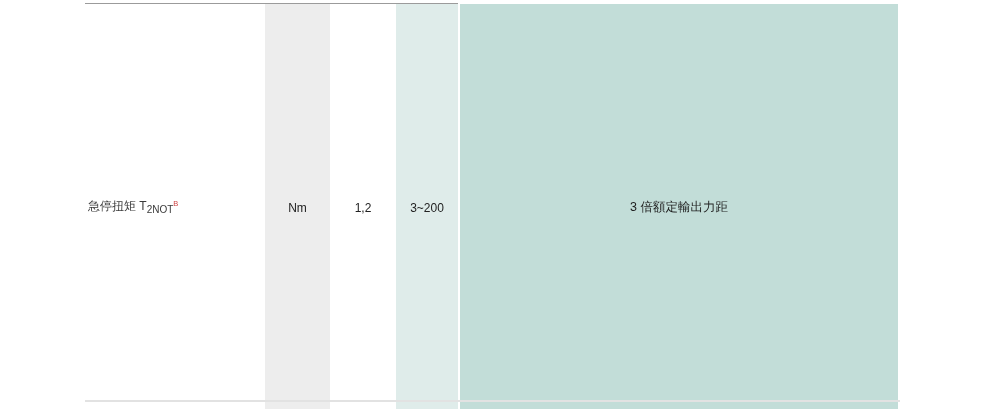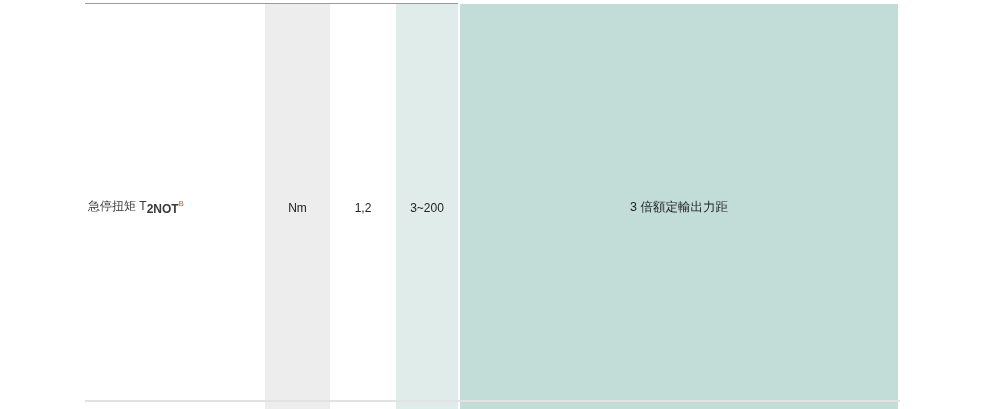--- a/index.html
+++ b/index.html
@@ -9,21 +9,21 @@
              border-collapse:collapse;table-layout:fixed;}
   td{padding:0;margin:0;font-size:12px;line-height:1.05;text-align:center;vertical-align:middle;
      overflow:hidden;white-space:nowrap;}
   td.label{text-align:left;padding-left:3px;background:#fff;color:#3a3a3a;}
   td.unit{background:#ededed;color:#222;}
   td.stage{background:#fff;color:#222;}
   td.ratio{background:#dfecea;color:#222;}
   td.label,td.unit,td.stage,td.ratio{border-top:1px solid #9b9b9b;}
   td.v{border:2px solid #fff;font-size:12.5px;color:#1e1e1e;}
   tr.dark td.v{background:#c2ddd8;}
-  sub.ss{font-size:12px;vertical-align:-3px;letter-spacing:0;font-weight:bold;}
+  sub.ss{font-size:10px;vertical-align:-3px;letter-spacing:0;}
   sup.red{font-size:7.5px;color:#d04545;vertical-align:4px;}
   .underline{position:absolute;left:85px;top:400px;width:815px;height:2px;background:#e2e2e2;}
 </style>
 </head>
 <body>
 
 <div class="stage">
 <table class="spec">
   <colgroup>
     <col style="width:180px">

